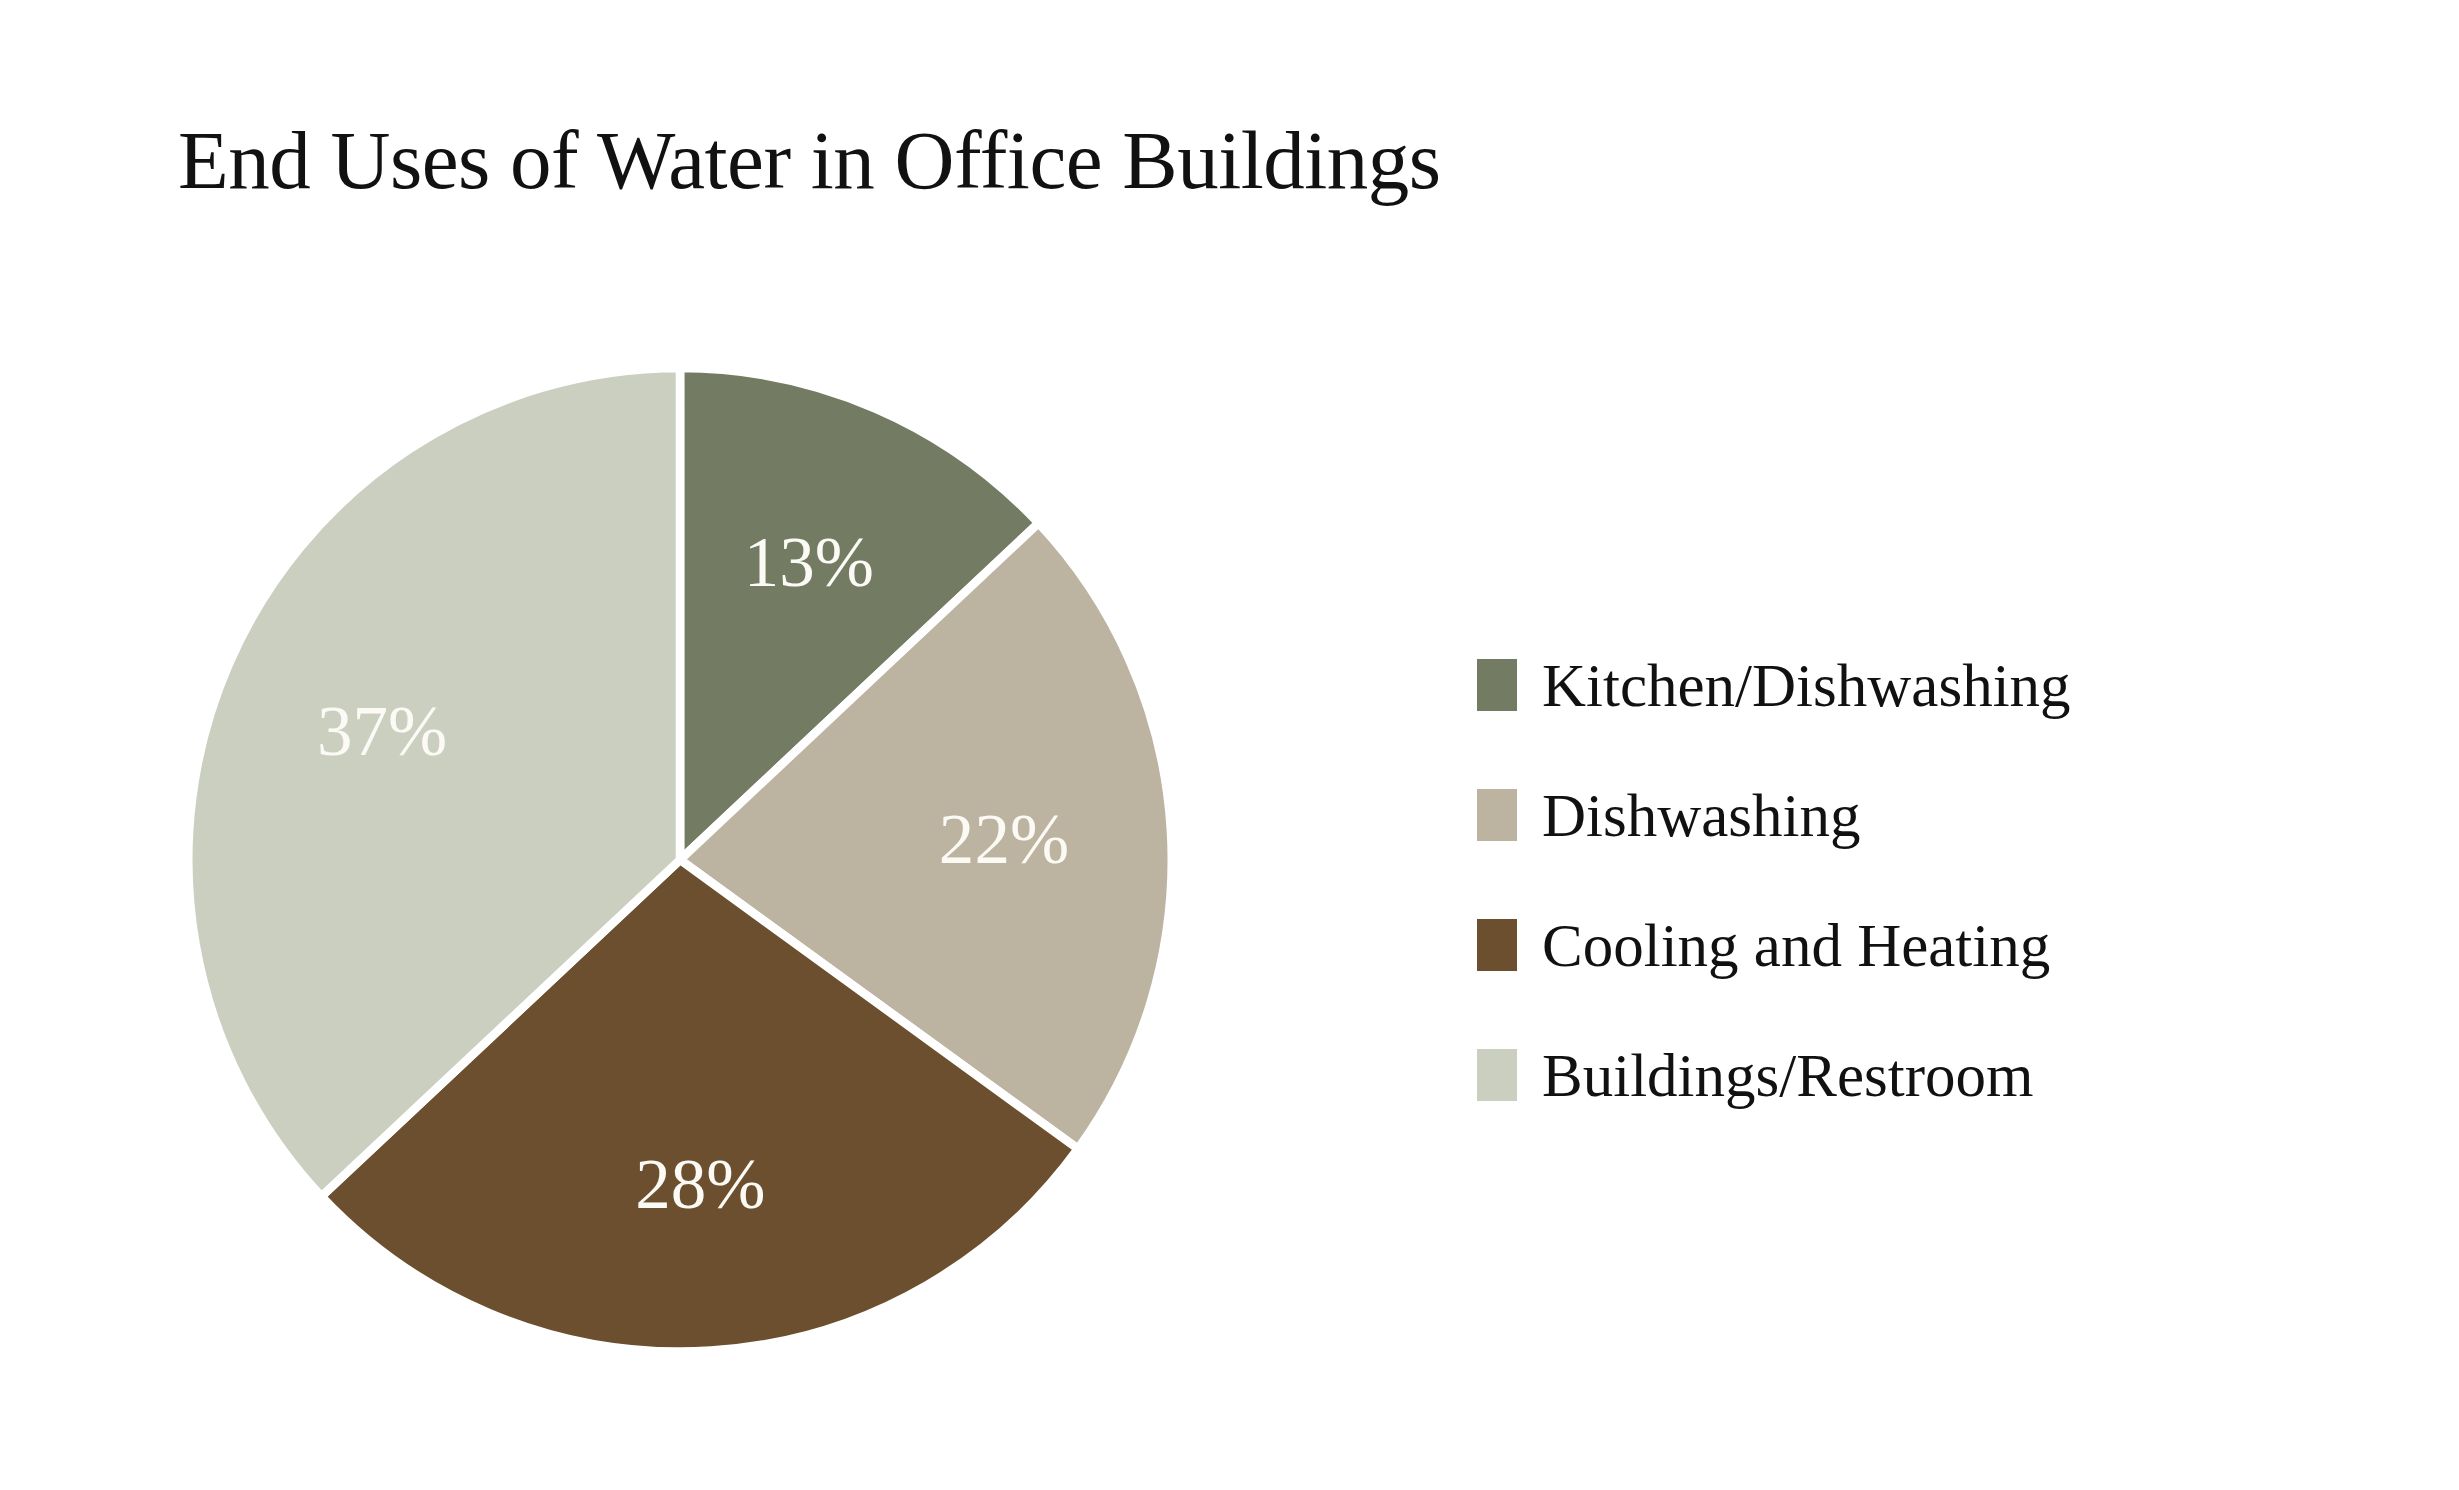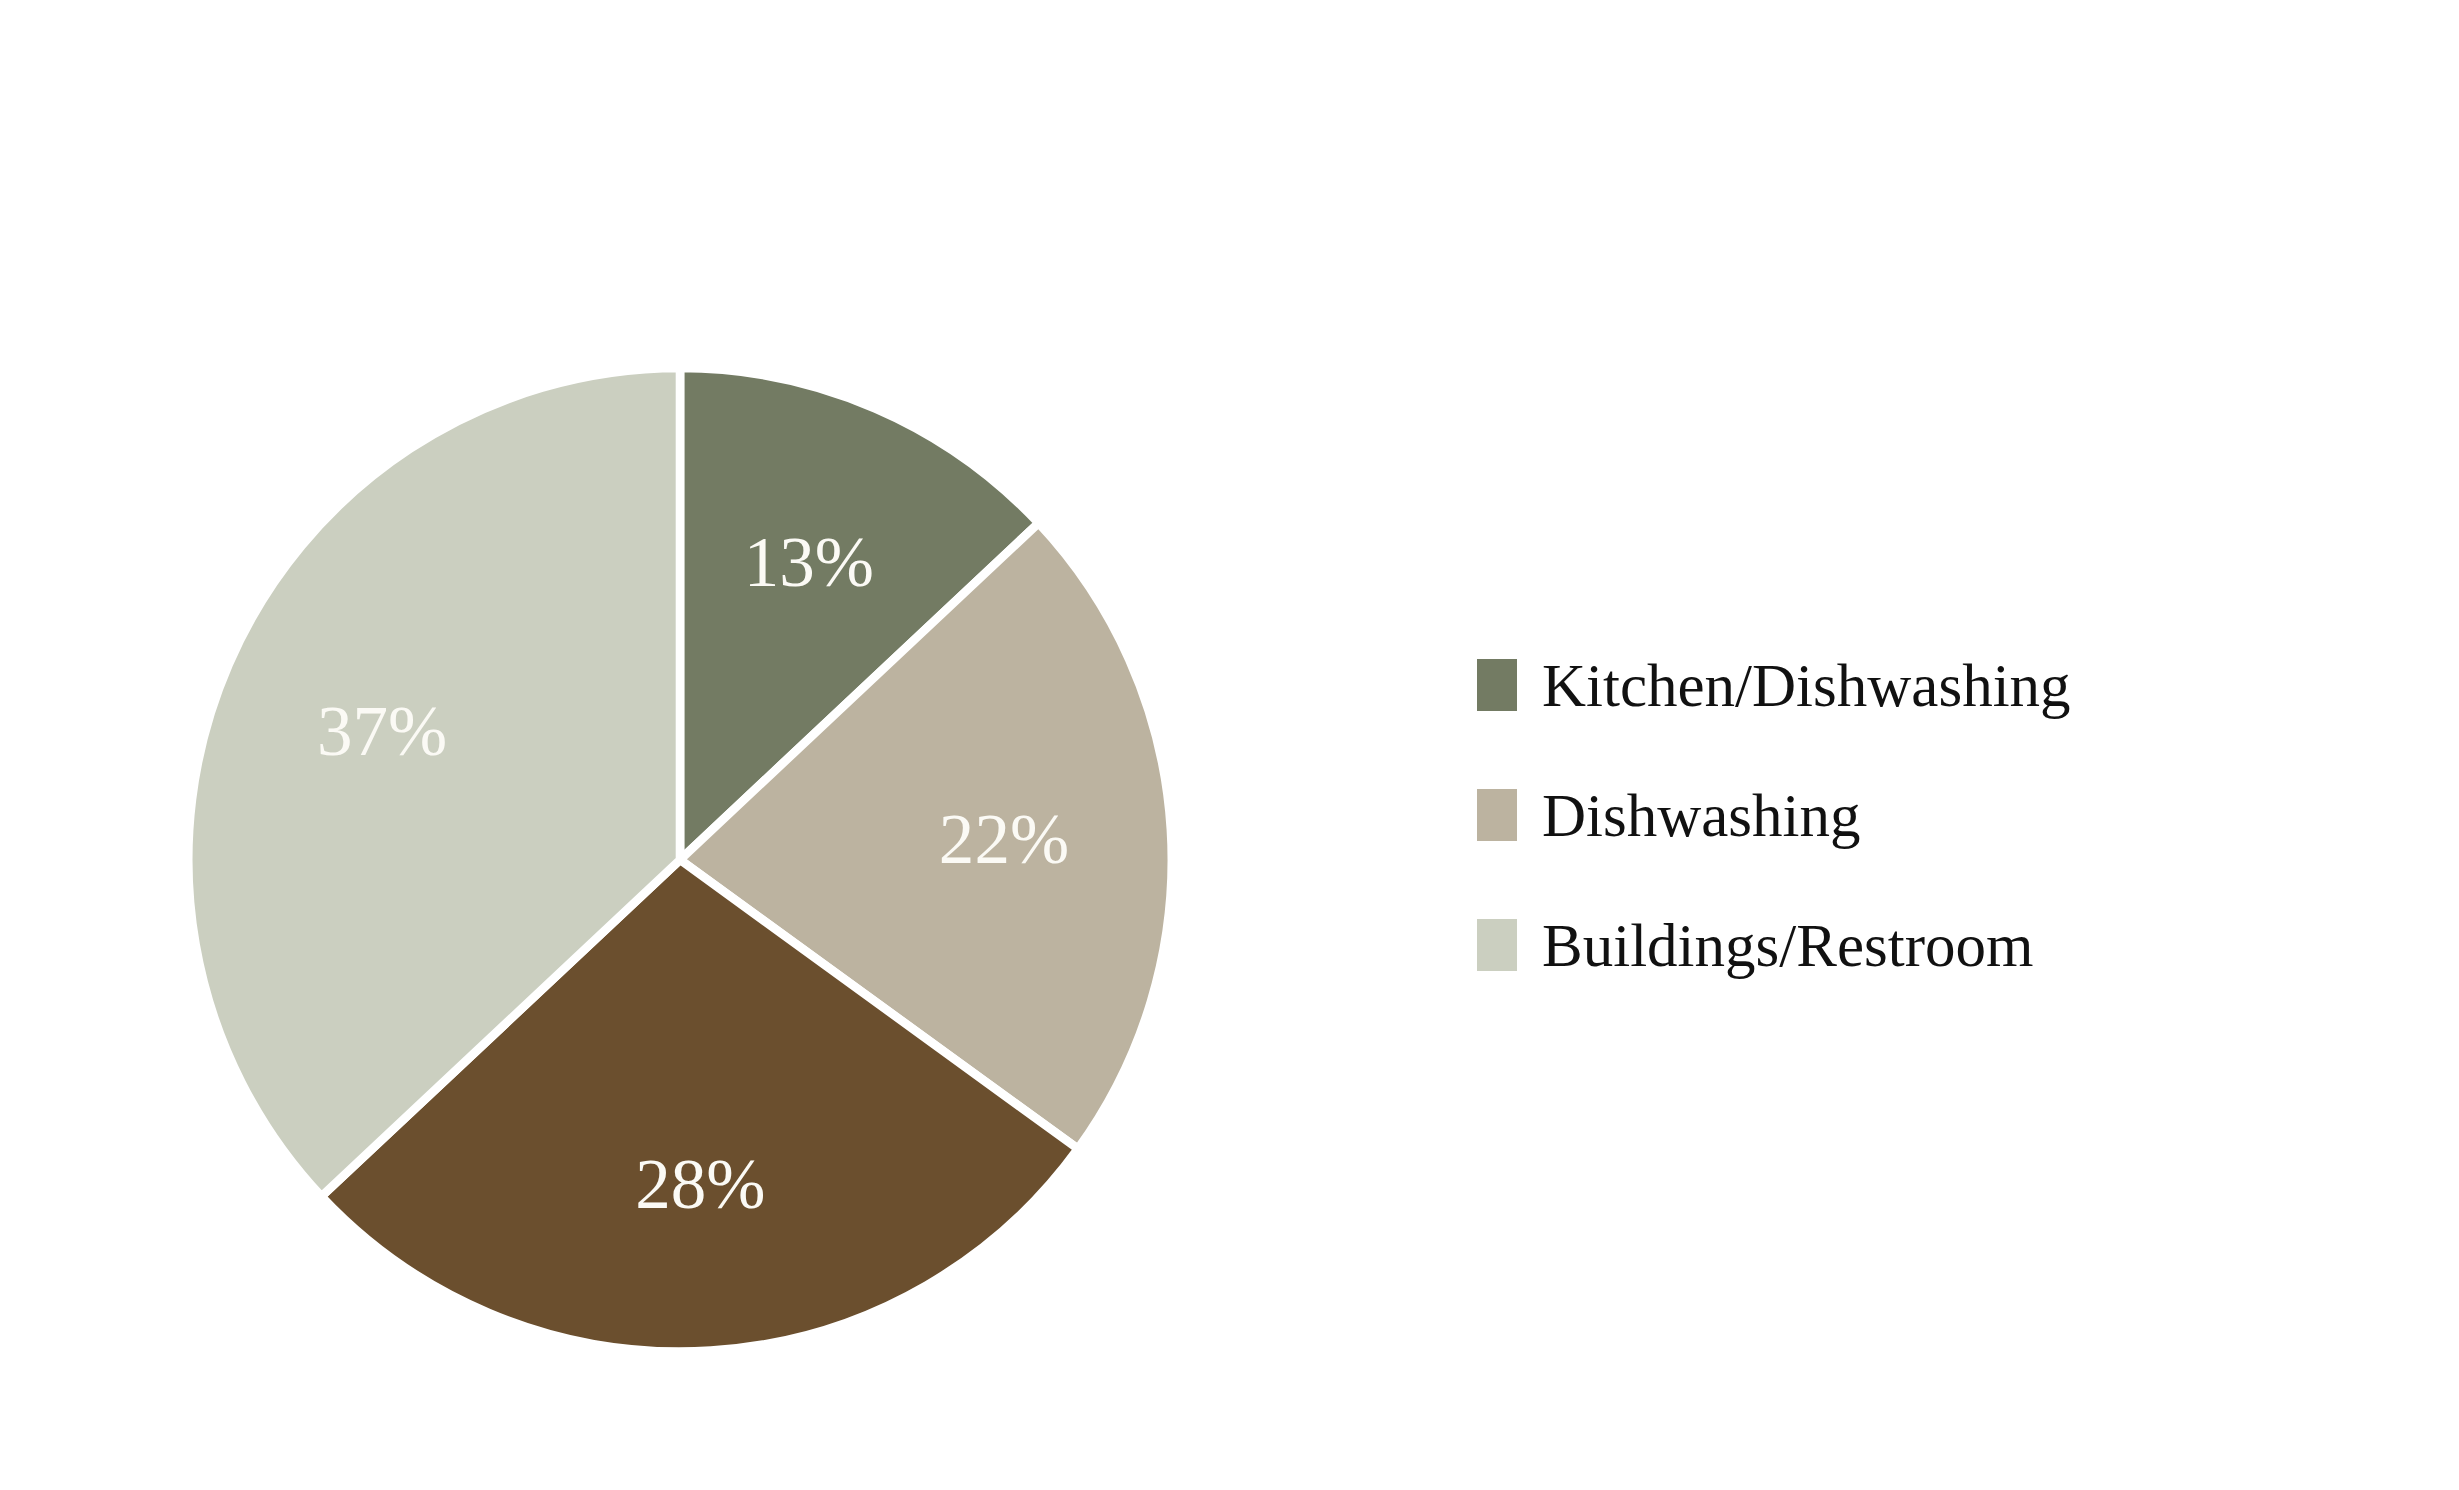--- a/index.html
+++ b/index.html
@@ -85,20 +85,21 @@
     color: #111111;
     white-space: nowrap;
     line-height: 1;
   }
 </style>
 </head>
 <body>
 
 <div id="chart-root">
 
+  <div id="chart-title">End Uses of Water in Office Buildings</div>
 
   <div id="pie-area">
     <svg id="pie-svg" width="1364" height="1490" viewBox="0 0 1420 1551">
       <g id="slice-group">
           <path d="M 684 895 L 684.00 383.00 A 512 512 0 0 1 1057.23 544.51 Z" fill="#737b63" class="slice-path" stroke="#ffffff"></path>
           <path d="M 684 895 L 1057.23 544.51 A 512 512 0 0 1 1098.22 1195.95 Z" fill="#bcb3a0" class="slice-path" stroke="#ffffff"></path>
           <path d="M 684 895 L 1098.22 1195.95 A 512 512 0 0 1 310.77 1245.49 Z" fill="#6b4f2e" class="slice-path" stroke="#ffffff"></path>
           <path d="M 684 895 L 310.77 1245.49 A 512 512 0 0 1 684.00 383.00 Z" fill="#cbcfc0" class="slice-path" stroke="#ffffff"></path>
         </g>
       <g id="slice-label-group">
@@ -113,19 +114,23 @@
   <div id="legend">
       <div class="legend-item">
         <span class="legend-swatch" style="background: rgb(115, 123, 99);"></span>
         <span class="legend-label">Kitchen/Dishwashing</span>
       </div>
       <div class="legend-item">
         <span class="legend-swatch" style="background: rgb(188, 179, 160);"></span>
         <span class="legend-label">Dishwashing</span>
       </div>
       <div class="legend-item">
+        <span class="legend-swatch" style="background: rgb(107, 79, 46);"></span>
+        <span class="legend-label">Cooling and Heating</span>
+      </div>
+      <div class="legend-item">
         <span class="legend-swatch" style="background: rgb(203, 207, 192);"></span>
         <span class="legend-label">Buildings/Restroom</span>
       </div>
     </div>
 
 </div>
 
 
 </body></html>

